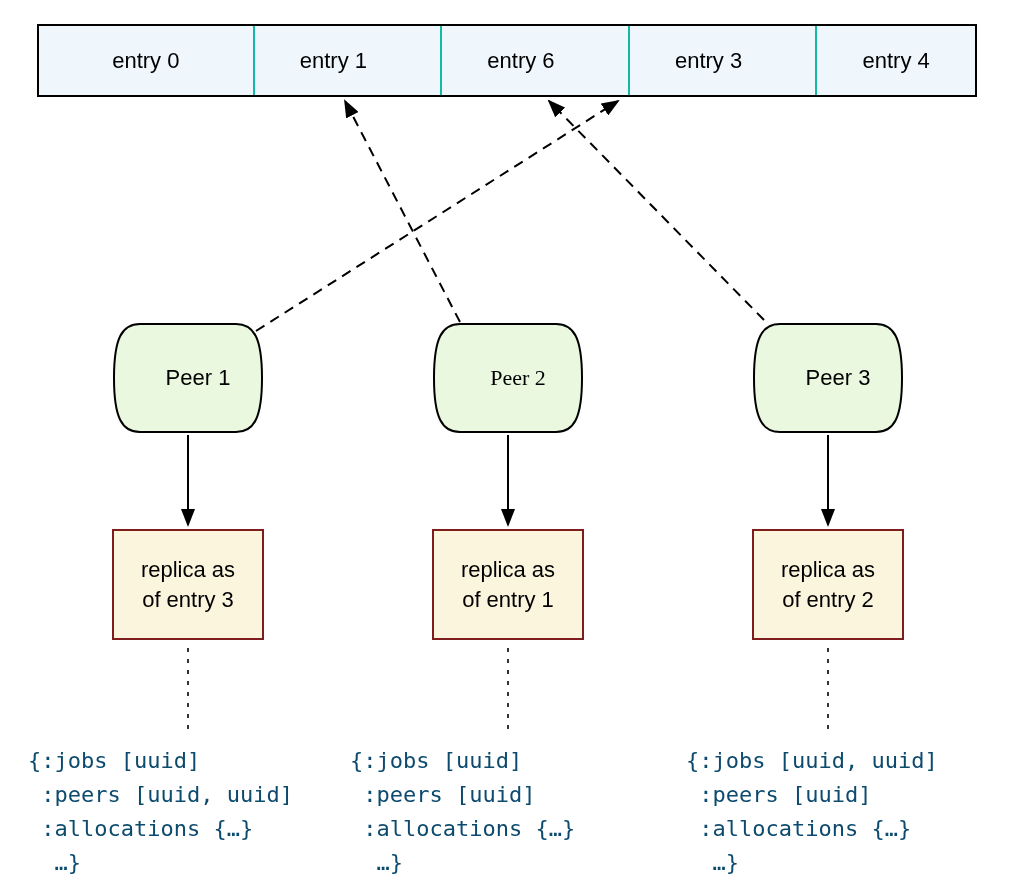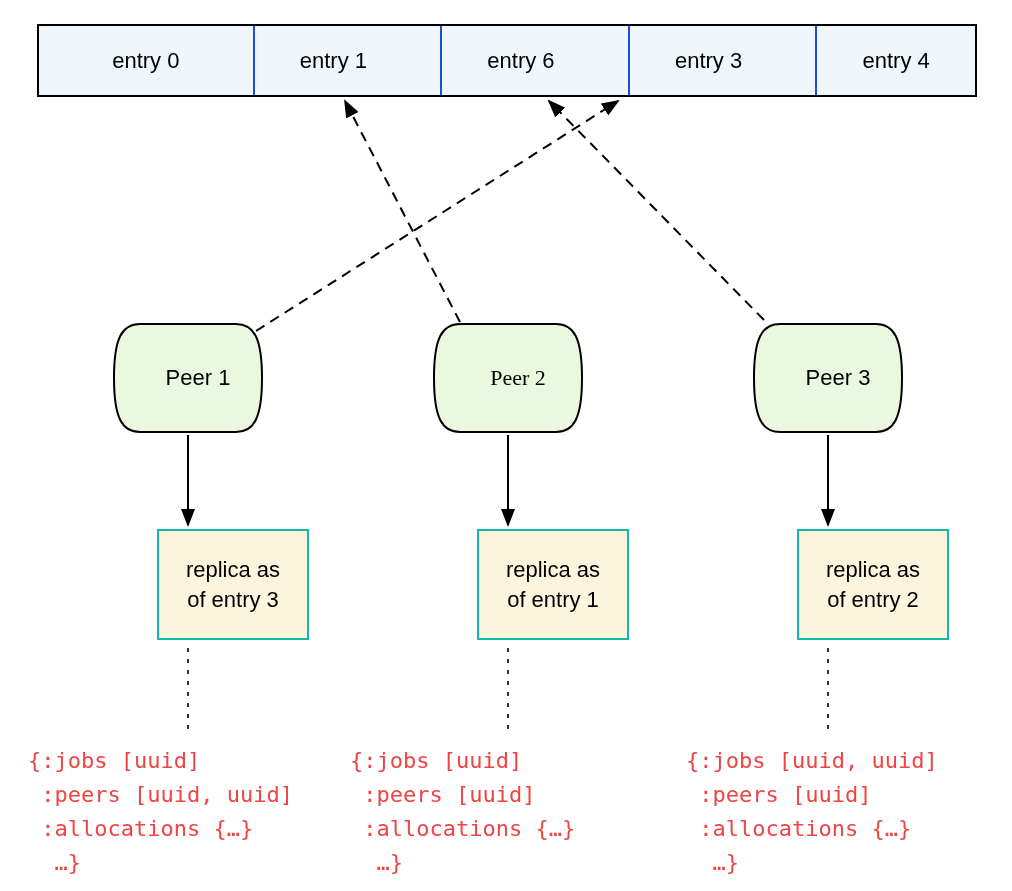--- a/index.html
+++ b/index.html
@@ -32,21 +32,21 @@
   .entry-cell {
     flex: 1;
     display: flex;
     align-items: center;
     justify-content: center;
     background: #eff7fc;
     font-size: 22px;
     margin-left: 28px;
   }
   .entry-cell + .entry-cell {
-    border-left: 2px solid #1d4ed8;
+    border-left: 2px solid #14b8a6;
     align-items: center;
   }
 
   
   svg.overlay {
     position: absolute;
     left: 0;
     top: 0;
     width: 1012px;
     height: 891px;
@@ -85,43 +85,42 @@
     font-size: 22px;
   }
 
   
   .replica-box {
     position: absolute;
     top: 529px;
     width: 152px;
     height: 111px;
     box-sizing: border-box;
-    border: 2px solid #14b8a6;
+    border: 2px solid #7f1d1d;
     background: #fbf5de;
     display: flex;
     align-items: center;
     justify-content: center;
-    margin-left: 45px;
   }
   .replica-text {
     white-space: pre-line;
     text-align: center;
     font-size: 22px;
     line-height: 30px;
   }
 
   
   .state {
     position: absolute;
     top: 744px;
     margin: 0;
     font-family: "DejaVu Sans Mono", monospace;
     font-size: 22px;
     line-height: 34px;
-    color: #ef4444;
+    color: #0c4a6e;
   }
   .state-1 { left: 28px; }
   .state-2 { left: 350px; }
   .state-3 { left: 670px; margin-left: 16px; }
   .peer-label-1 { left: 114px; }
   .peer-label-2 { left: 434px; font-family: Liberation Serif, serif; }
   .peer-label-3 { left: 754px; }
   .replica-1 { left: 112px; }
   .replica-2 { left: 432px; }
   .replica-3 { left: 752px; }

